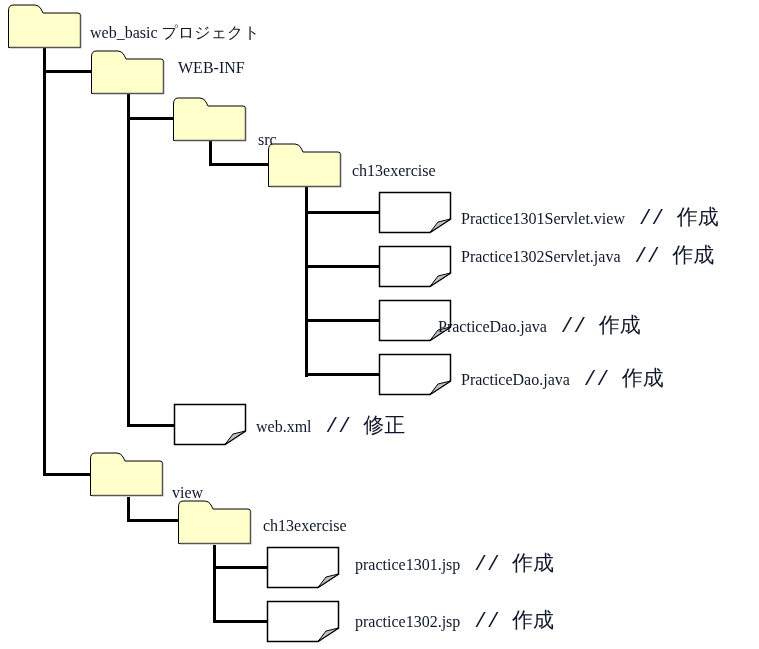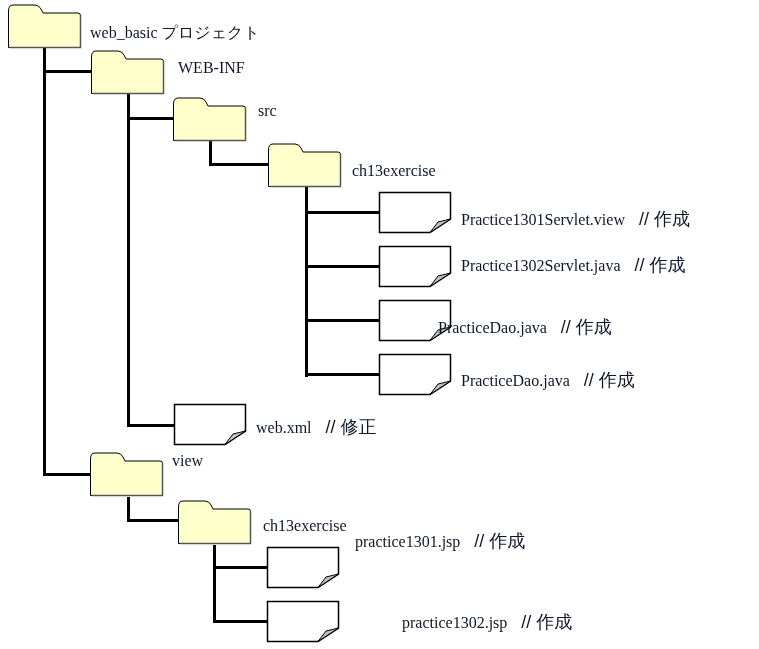--- a/index.html
+++ b/index.html
@@ -2,21 +2,21 @@
 <html><head>
 <meta charset="utf-8">
 <style>
   html, body { margin: 0; padding: 0; background: #ffffff; }
   body { width: 759px; height: 649px; position: relative; overflow: hidden; font-family: "Liberation Serif", "DejaVu Serif", serif; }
   .line { position: absolute; background: #000; }
   .v { width: 3px; }
   .h { height: 3px; }
   .folder, .file { position: absolute; }
   .label { position: absolute; font-size: 16px; color: #0f172a; white-space: nowrap; line-height: 18px; }
-  .comment { font-family: Liberation Sans, sans-serif; font-size: 18px; }
+  .comment { font-family: Liberation Mono, monospace; font-size: 21px; }
   .gap { display: inline-block; width: 14px; }
 </style>
 </head>
 <body>
 
 <div class="line v" style="left:43px; top:48px; height:428px;"></div>
 <div class="line h" style="left:43px; top:70px; width:48px;"></div>
 <div class="line h" style="left:43px; top:473px; width:48px;"></div>
 
 <div class="line v" style="left:127px; top:94px; height:333px;"></div>
@@ -48,53 +48,53 @@
 <svg class="folder" style="left:90px; top:49px;" width="75" height="46" viewBox="0 0 75 46">
   <path d="M1.5,12 L1.5,8 Q1.5,2 6,2 L28,2 Q32,2 34,6 L36,10 L71,10 Q73.5,10 73.5,12.5 L73.5,44.5 L1.5,44.5 Z" fill="#ffffcc" stroke="#000" stroke-width="1"></path>
   <path d="M3,44.5 L73.5,44.5 L73.5,12" fill="none" stroke="#555" stroke-width="1.5"></path>
 </svg>
 <div class="label" style="left:170px; top:59px;margin-left:8px;">WEB-INF</div>
 
 <svg class="folder" style="left:172px; top:96px;" width="75" height="46" viewBox="0 0 75 46">
   <path d="M1.5,12 L1.5,8 Q1.5,2 6,2 L28,2 Q32,2 34,6 L36,10 L71,10 Q73.5,10 73.5,12.5 L73.5,44.5 L1.5,44.5 Z" fill="#ffffcc" stroke="#000" stroke-width="1"></path>
   <path d="M3,44.5 L73.5,44.5 L73.5,12" fill="none" stroke="#555" stroke-width="1.5"></path>
 </svg>
-<div class="label" style="left:258px; top:102px;">src</div>
+<div class="label" style="left:258px; top:131px;">src</div>
 
 <svg class="folder" style="left:267px; top:142px;" width="75" height="46" viewBox="0 0 75 46">
   <path d="M1.5,12 L1.5,8 Q1.5,2 6,2 L28,2 Q32,2 34,6 L36,10 L71,10 Q73.5,10 73.5,12.5 L73.5,44.5 L1.5,44.5 Z" fill="#ffffcc" stroke="#000" stroke-width="1"></path>
   <path d="M3,44.5 L73.5,44.5 L73.5,12" fill="none" stroke="#555" stroke-width="1.5"></path>
 </svg>
 <div class="label" style="left:352px; top:162px;">ch13exercise</div>
 
 <svg class="folder" style="left:89px; top:451px;" width="75" height="46" viewBox="0 0 75 46">
   <path d="M1.5,12 L1.5,8 Q1.5,2 6,2 L28,2 Q32,2 34,6 L36,10 L71,10 Q73.5,10 73.5,12.5 L73.5,44.5 L1.5,44.5 Z" fill="#ffffcc" stroke="#000" stroke-width="1"></path>
   <path d="M3,44.5 L73.5,44.5 L73.5,12" fill="none" stroke="#555" stroke-width="1.5"></path>
 </svg>
-<div class="label" style="left:172px; top:452px;">view</div>
+<div class="label" style="left:172px; top:484px;">view</div>
 
 <svg class="folder" style="left:177px; top:499px;" width="75" height="46" viewBox="0 0 75 46">
   <path d="M1.5,12 L1.5,8 Q1.5,2 6,2 L28,2 Q32,2 34,6 L36,10 L71,10 Q73.5,10 73.5,12.5 L73.5,44.5 L1.5,44.5 Z" fill="#ffffcc" stroke="#000" stroke-width="1"></path>
   <path d="M3,44.5 L73.5,44.5 L73.5,12" fill="none" stroke="#555" stroke-width="1.5"></path>
 </svg>
 <div class="label" style="left:263px; top:517px;">ch13exercise</div>
 
 <svg class="file" style="left:378px; top:191px;" width="76" height="44" viewBox="0 0 76 44">
   <path d="M1.5,1.5 L72.5,1.5 L72.5,28 L52,41.5 L1.5,41.5 Z" fill="#fff" stroke="#000" stroke-width="1.5"></path>
   <path d="M72.5,28 L60,31 L52,41.5 Z" fill="#c0c0c0" stroke="#000" stroke-width="1"></path>
 </svg>
 <div class="label" style="left:461px; top:210px;">
   <span>Practice1301Servlet.view</span><span class="gap"></span><span class="comment">// 作成</span>
 </div>
 
 <svg class="file" style="left:378px; top:245px;" width="76" height="44" viewBox="0 0 76 44">
   <path d="M1.5,1.5 L72.5,1.5 L72.5,28 L52,41.5 L1.5,41.5 Z" fill="#fff" stroke="#000" stroke-width="1.5"></path>
   <path d="M72.5,28 L60,31 L52,41.5 Z" fill="#c0c0c0" stroke="#000" stroke-width="1"></path>
 </svg>
-<div class="label" style="left:461px; top:256px;">
+<div class="label" style="left:461px; top:248px;">
   <span>Practice1302Servlet.java</span><span class="gap"></span><span class="comment">// 作成</span>
 </div>
 
 <svg class="file" style="left:378px; top:299px;" width="76" height="44" viewBox="0 0 76 44">
   <path d="M1.5,1.5 L72.5,1.5 L72.5,28 L52,41.5 L1.5,41.5 Z" fill="#fff" stroke="#000" stroke-width="1.5"></path>
   <path d="M72.5,28 L60,31 L52,41.5 Z" fill="#c0c0c0" stroke="#000" stroke-width="1"></path>
 </svg>
 <div class="label" style="left:438px; top:318px;">
   <span>PracticeDao.java</span><span class="gap"></span><span class="comment">// 作成</span>
 </div>
@@ -112,23 +112,23 @@
   <path d="M72.5,28 L60,31 L52,41.5 Z" fill="#c0c0c0" stroke="#000" stroke-width="1"></path>
 </svg>
 <div class="label" style="left:256px; top:418px;">
   <span>web.xml</span><span class="gap"></span><span class="comment">// 修正</span>
 </div>
 
 <svg class="file" style="left:266px; top:546px;" width="76" height="44" viewBox="0 0 76 44">
   <path d="M1.5,1.5 L72.5,1.5 L72.5,28 L52,41.5 L1.5,41.5 Z" fill="#fff" stroke="#000" stroke-width="1.5"></path>
   <path d="M72.5,28 L60,31 L52,41.5 Z" fill="#c0c0c0" stroke="#000" stroke-width="1"></path>
 </svg>
-<div class="label" style="left:355px; top:532px;">
+<div class="label" style="left:355px; top:556px;">
   <span>practice1301.jsp</span><span class="gap"></span><span class="comment">// 作成</span>
 </div>
 
 <svg class="file" style="left:266px; top:600px;" width="76" height="44" viewBox="0 0 76 44">
   <path d="M1.5,1.5 L72.5,1.5 L72.5,28 L52,41.5 L1.5,41.5 Z" fill="#fff" stroke="#000" stroke-width="1.5"></path>
   <path d="M72.5,28 L60,31 L52,41.5 Z" fill="#c0c0c0" stroke="#000" stroke-width="1"></path>
 </svg>
-<div class="label" style="left:355px; top:613px;margin-left:47px;">
+<div class="label" style="left:355px; top:613px;">
   <span>practice1302.jsp</span><span class="gap"></span><span class="comment">// 作成</span>
 </div>
 
 </body></html>

